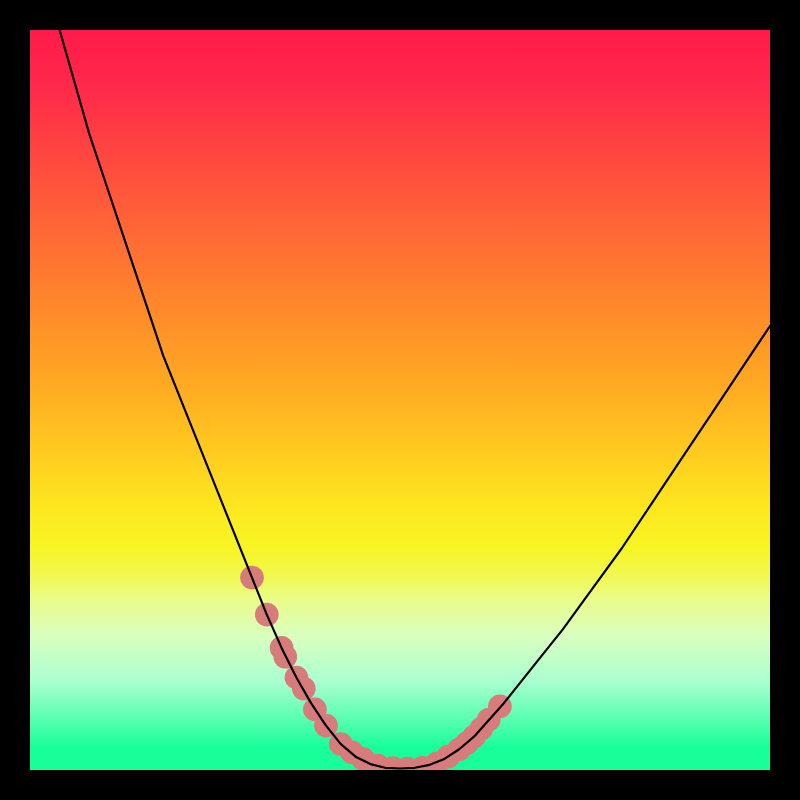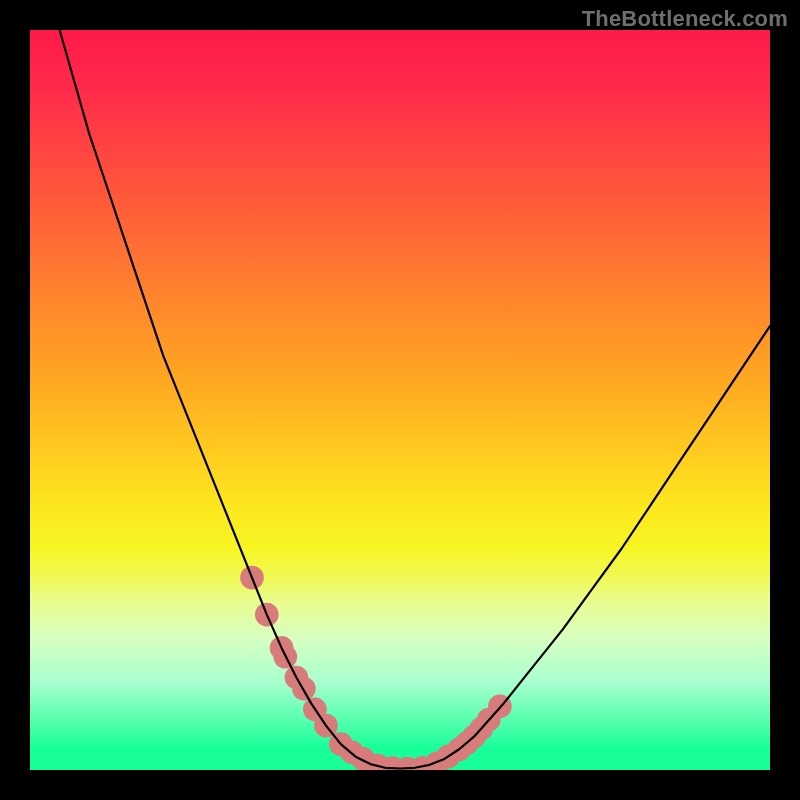--- a/index.html
+++ b/index.html
@@ -50,21 +50,20 @@
     font-size: 22px;
     font-weight: 600;
     color: #6e6e6e;
     letter-spacing: 0.2px;
   }
 </style>
 </head>
 <body>
 
 <div class="chart-root">
-  <div class="watermark">TheBottleneck.com</div>
   <div class="plot-area">
     <svg class="overlay-svg" viewBox="0 0 740 740" preserveAspectRatio="none">
       <g id="dots-group">
           <circle cx="222.00" cy="547.60" r="11.84" fill="#d77b7b"></circle>
           <circle cx="236.80" cy="584.60" r="11.84" fill="#d77b7b"></circle>
           <circle cx="251.60" cy="617.90" r="11.84" fill="#d77b7b"></circle>
           <circle cx="255.30" cy="626.78" r="11.84" fill="#d77b7b"></circle>
           <circle cx="266.40" cy="647.50" r="11.84" fill="#d77b7b"></circle>
           <circle cx="273.80" cy="658.60" r="11.84" fill="#d77b7b"></circle>
           <circle cx="284.90" cy="679.32" r="11.84" fill="#d77b7b"></circle>

